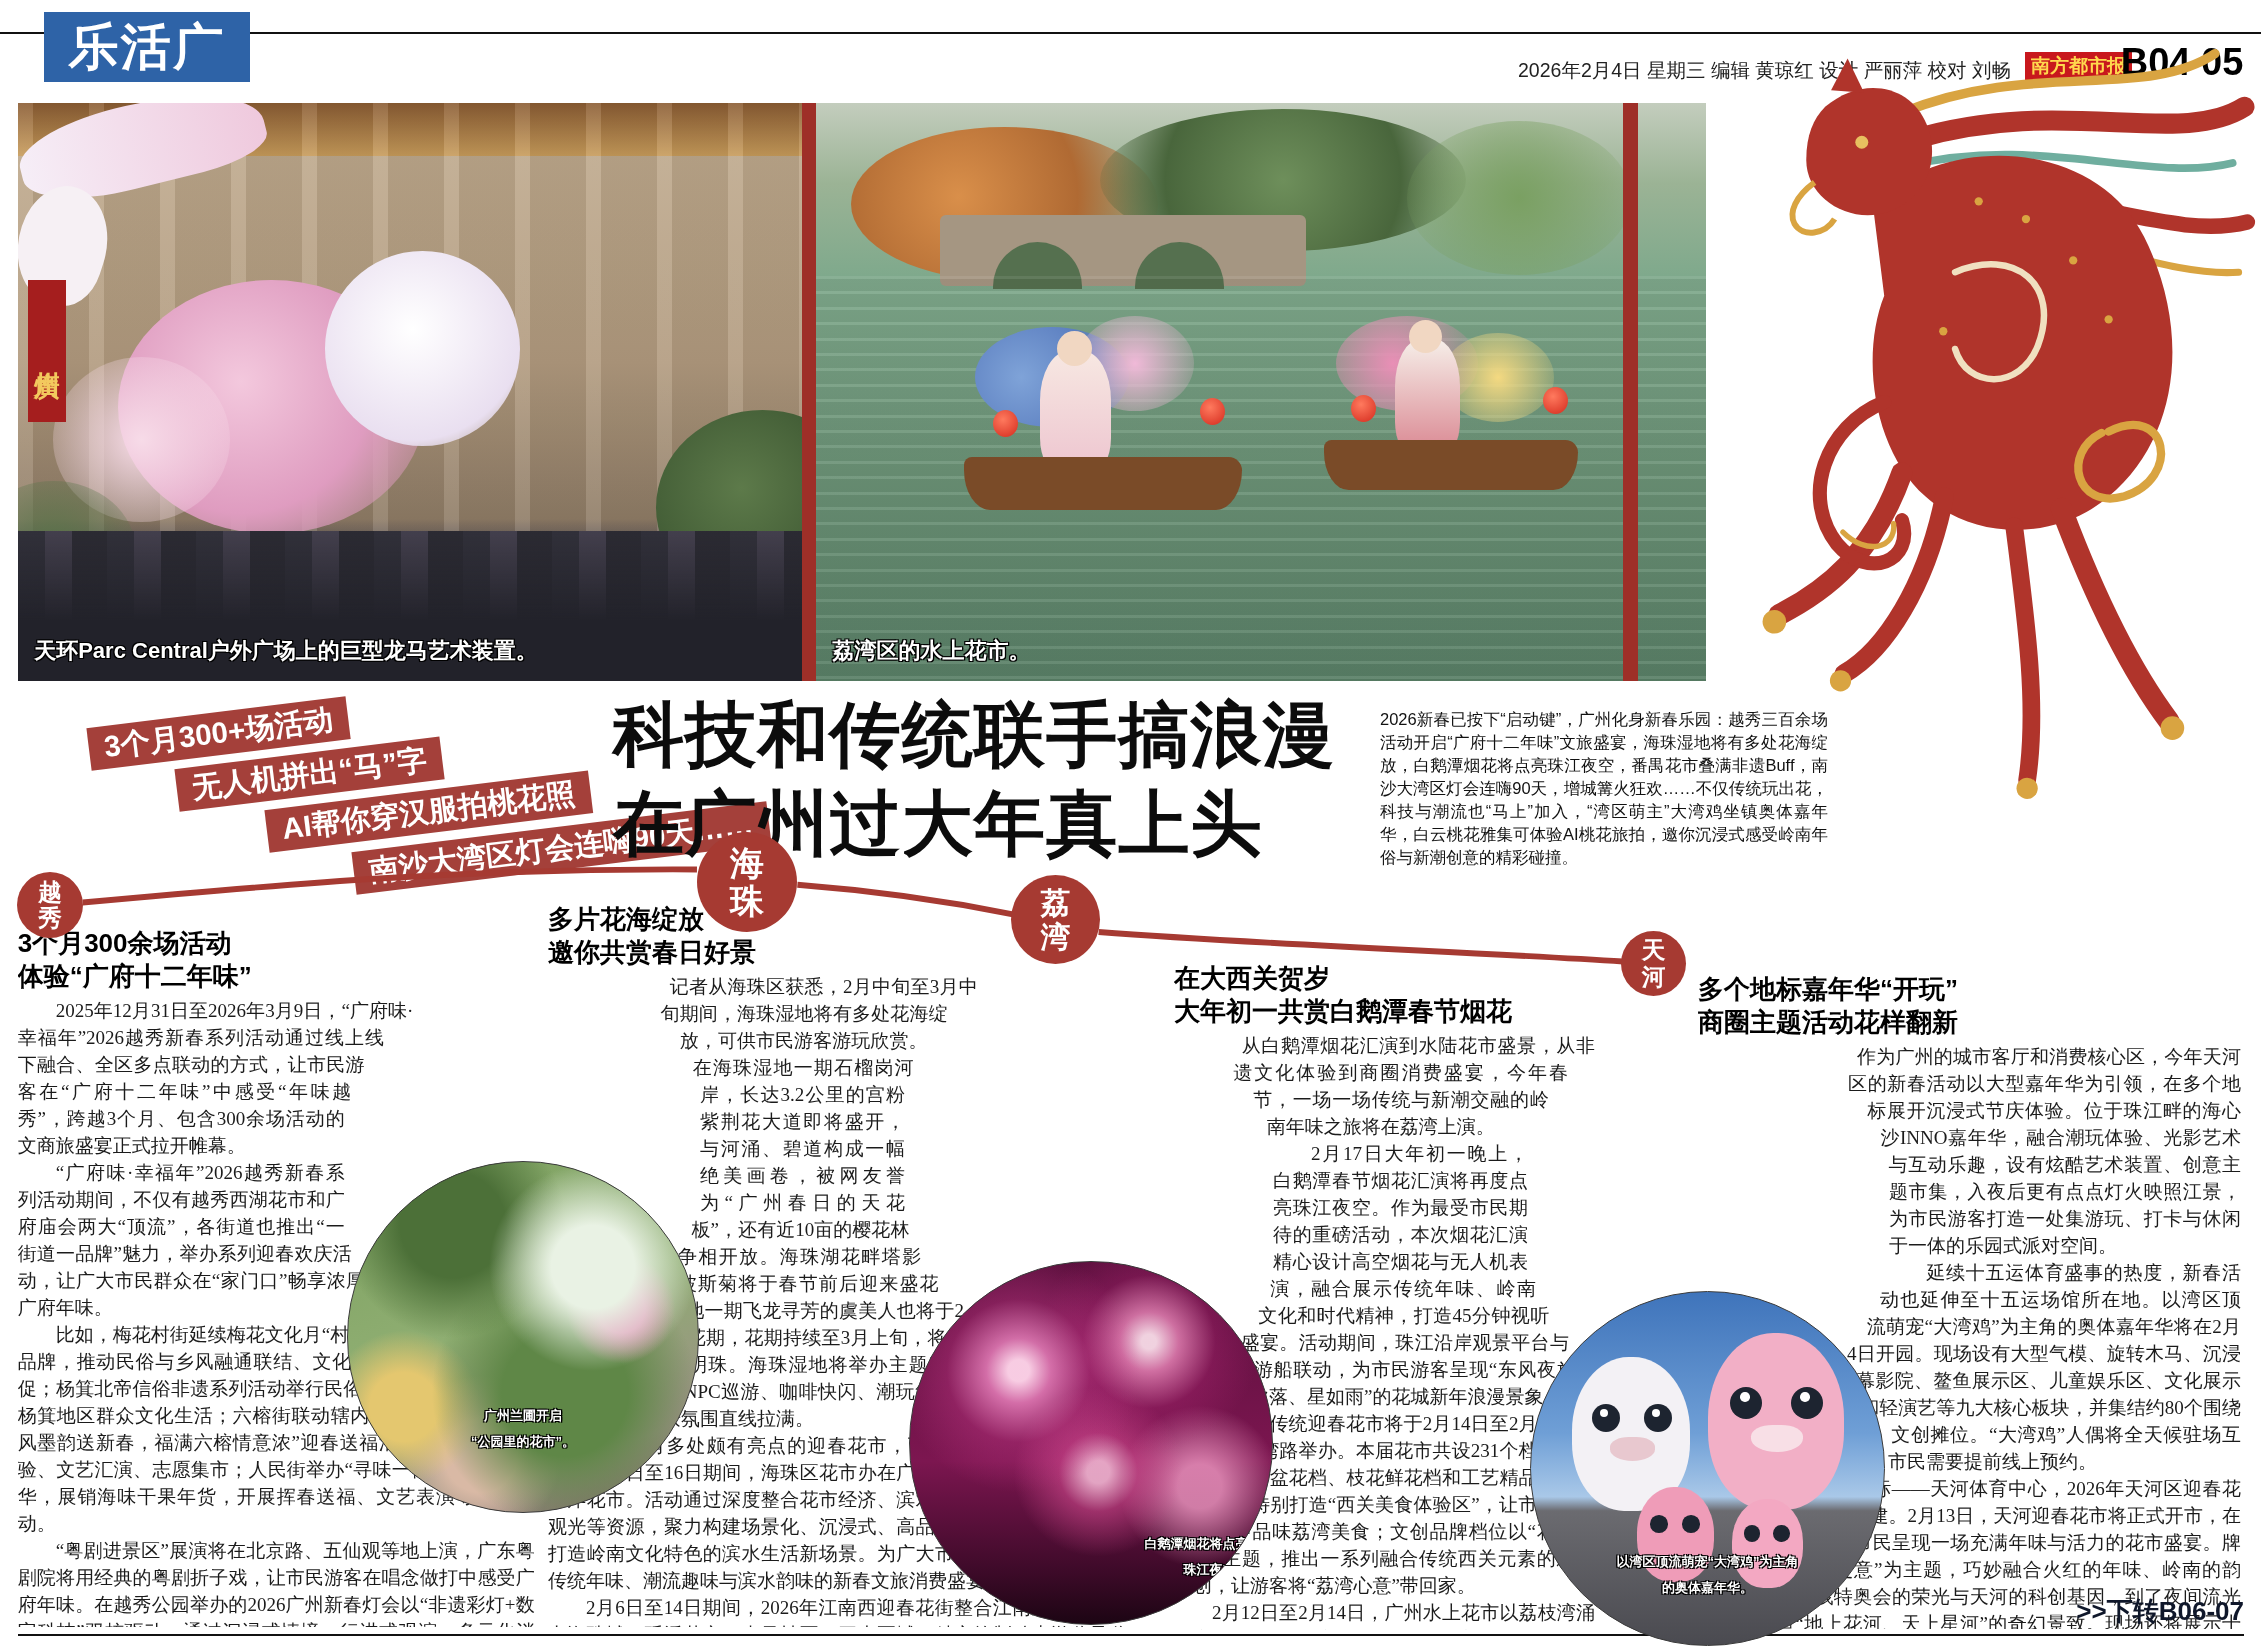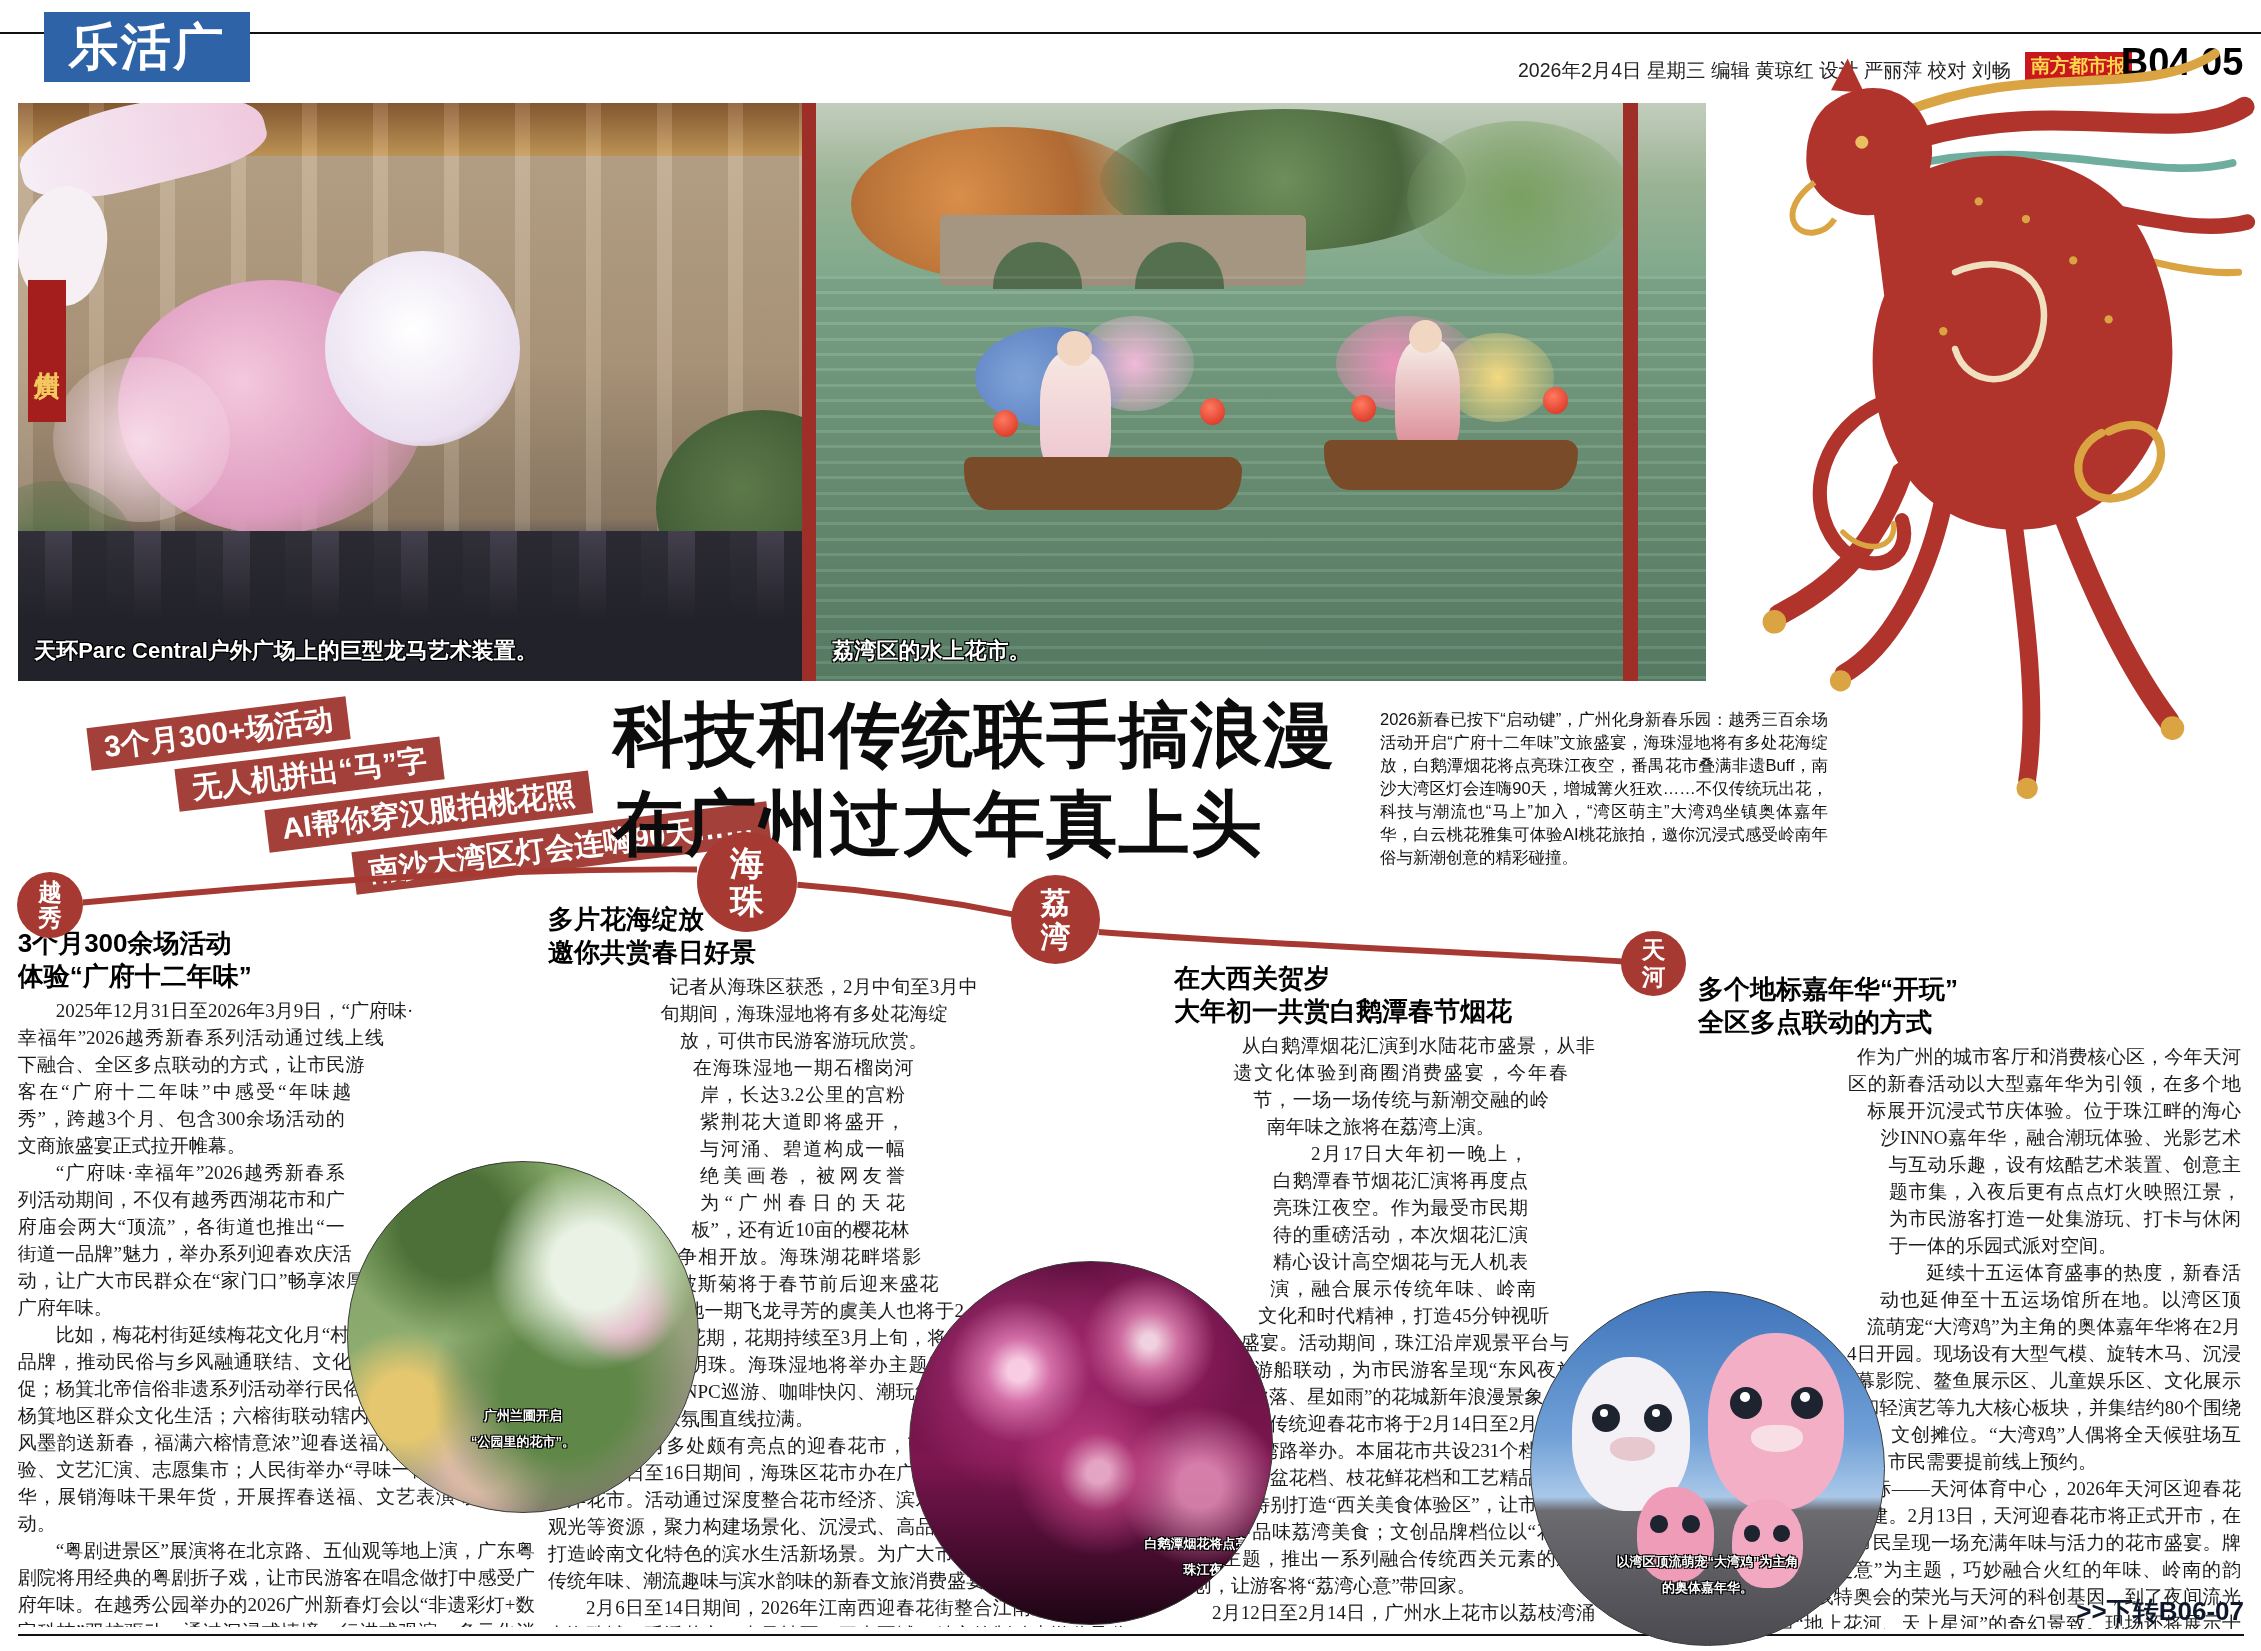--- a/index.html
+++ b/index.html
@@ -266,21 +266,21 @@
     <p>从白鹅潭烟花汇演到水陆花市盛景，从非遗文化体验到商圈消费盛宴，今年春节，一场一场传统与新潮交融的岭南年味之旅将在荔湾上演。</p>
     <p>2月17日大年初一晚上，白鹅潭春节烟花汇演将再度点亮珠江夜空。作为最受市民期待的重磅活动，本次烟花汇演精心设计高空烟花与无人机表演，融合展示传统年味、岭南文化和时代精神，打造45分钟视听盛宴。活动期间，珠江沿岸观景平台与美食游船联动，为市民游客呈现“东风夜放花千树，更吹落、星如雨”的花城新年浪漫景象。</p>
     <p>荔湾区传统迎春花市将于2月14日至2月17日凌晨2点在荔湾路举办。本届花市共设231个档位，涵盖棚头档、盆花档、枝花鲜花档和工艺精品档等类别。花市特别打造“西关美食体验区”，让市民在缤纷花海中品味荔湾美食；文创品牌档位以“花街祝福”为主题，推出一系列融合传统西关元素的新春文创，让游客将“荔湾心意”带回家。</p>
     <p>2月12日至2月14日，广州水上花市以荔枝湾涌为主脉，联动荔湾湖公园、荔枝湾涌、粤剧博物馆、永庆坊等重要节点，打造“水上花市+艺术花岸”的独特场景，复现“千年花渡头”传统风貌。花船巡游穿梭水系，岸边花艺装点景致，市民游客可漫步花岸、乘船赏花，感受水陆联动的独特年味。同时推出行进式“新春水上剧场”，以“从千年花渡头到未来花港湾”为主线，串联荔枝湾水系与沿岸地标。</p>
 
   </div>
 
   <div class="col" style="left:1698px;top:973px;width:543px;height:656px;">
     <h3>
       <span>多个地标嘉年华“开玩”</span><br>
-      <span>全区多点联动的方式</span>
+      <span>商圈主题活动花样翻新</span>
     </h3>
     <div class="spacer sp-l" style="width:191px;height:354px;margin-top:254px;shape-outside:circle(185px at 10px 175px);"></div>
     <p>作为广州的城市客厅和消费核心区，今年天河区的新春活动以大型嘉年华为引领，在多个地标展开沉浸式节庆体验。位于珠江畔的海心沙INNO嘉年华，融合潮玩体验、光影艺术与互动乐趣，设有炫酷艺术装置、创意主题市集，入夜后更有点点灯火映照江景，为市民游客打造一处集游玩、打卡与休闲于一体的乐园式派对空间。</p>
     <p>延续十五运体育盛事的热度，新春活动也延伸至十五运场馆所在地。以湾区顶流萌宠“大湾鸡”为主角的奥体嘉年华将在2月4日开园。现场设有大型气模、旋转木马、沉浸式球幕影院、鳌鱼展示区、儿童娱乐区、文化展示区、大马戏和轻演艺等九大核心板块，并集结约80个围绕IP与岭南特色的餐饮、文创摊位。“大湾鸡”人偶将全天候驻场互动，嘉年华免费入园，市民需要提前线上预约。</p>
     <p>在天河区另一地标——天河体育中心，2026年天河区迎春花市的牌楼正在加紧搭建。2月13日，天河迎春花市将正式开市，在广州新中轴线上为市民呈现一场充满年味与活力的花市盛宴。牌楼以“天之河·花之意”为主题，巧妙融合火红的年味、岭南的韵味、十五运及残特奥会的荣光与天河的科创基因，到了夜间流光溢彩，营造“地上花河、天上星河”的奇幻景致。现场还将展示十五运吉祥物“大湾鸡”及飞行汽车等科技装置，实现民俗与科创的生动对话。</p>
 
   </div>
 
   <div class="inset" id="inset-orchid">
     <div class="insetcap" style="bottom:57px;">

